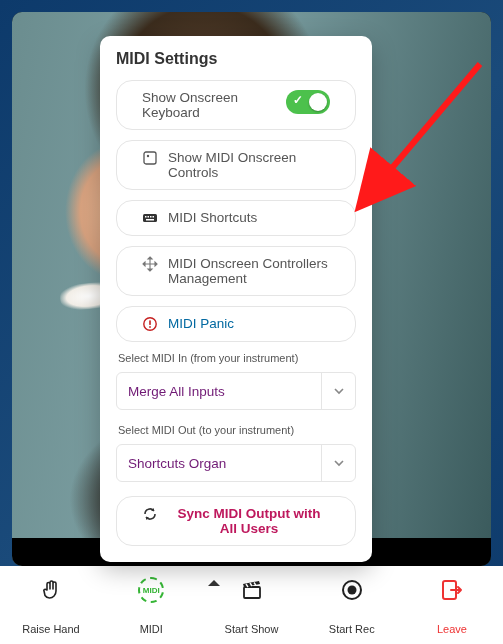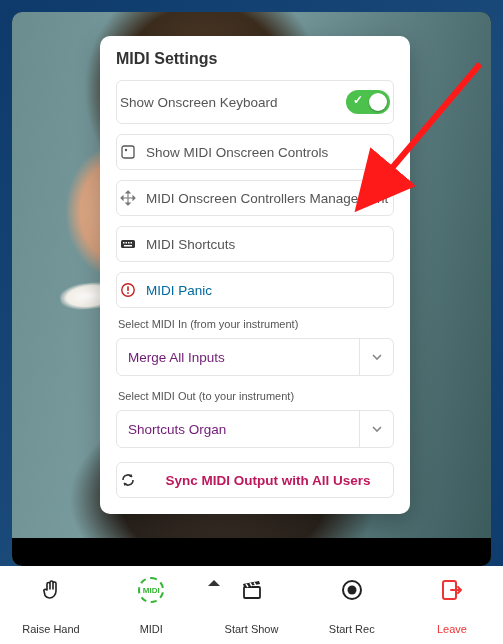--- a/index.html
+++ b/index.html
@@ -32,37 +32,37 @@
     background: radial-gradient(ellipse at center, #fff 0%, #f1ede6 55%, rgba(241,237,230,0) 75%);
     border-radius:30px;
     transform: rotate(-6deg);
   }
   .black-bar {
     position:absolute; left:0; right:0; bottom:0; height:28px; background:#000;
   }
   
   .panel {
     position: absolute;
-    top: 36px; left: 100px; width: 310px;
+    top: 36px; left: 100px; width: 272px;
     background: #fff;
     border-radius: 10px;
     padding: 14px 16px 16px 16px;
     box-shadow: 0 8px 24px rgba(0,0,0,.25);
     z-index: 5;
   }
   .panel h1 {
     font-size: 16px; font-weight: 700; color: #333; margin-bottom: 12px;
   }
   .row {
     border: 1px solid #e5e5e5;
-    border-radius: 6px;
-    padding: 9px 3px;
+    border-radius: 16px;
+    padding: 9px 25px;
     margin-bottom: 10px;
     display: flex;
-    align-items: center;
+    align-items: flex-start;
     gap: 10px;
     font-size: 13.5px;
     color: #555;
     cursor: pointer;
     background:#fff;
   }
   .row .label { flex:1; }
   .row.panic .label { color:#0369a1; font-weight:400; }
   .row.sync .label { font-weight:700; color:#be185d; width:100%; text-align:center; }
   .toggle {
@@ -132,38 +132,38 @@
           <rect x="2" y="2" width="12" height="12" rx="2" fill="none" stroke="#555" stroke-width="1.3"></rect>
           <circle cx="6" cy="6" r="1.2" fill="#555"></circle>
         </svg>
     </span>
     <span class="label">Show MIDI Onscreen Controls</span>
   </div>
 
   <div class="row">
     <span class="ico">
       <svg viewBox="0 0 16 16" width="16" height="16">
-          <path d="M8 1 L10 3 L6 3 Z M8 15 L6 13 L10 13 Z M1 8 L3 6 L3 10 Z M15 8 L13 10 L13 6 Z M8 3 V13 M3 8 H13" stroke="#777" stroke-width="1.1" fill="#777"></path>
-        </svg>
-    </span>
-    <span class="label">MIDI Onscreen Controllers Management</span>
-  </div>
-
-  <div class="row">
-    <span class="ico">
-      <svg viewBox="0 0 16 16" width="16" height="16">
           <rect x="1" y="4" width="14" height="8" rx="1.5" fill="#333"></rect>
           <rect x="3" y="6" width="1.5" height="1.5" fill="#fff"></rect>
           <rect x="5.5" y="6" width="1.5" height="1.5" fill="#fff"></rect>
           <rect x="8" y="6" width="1.5" height="1.5" fill="#fff"></rect>
           <rect x="10.5" y="6" width="1.5" height="1.5" fill="#fff"></rect>
           <rect x="4" y="9" width="8" height="1.5" fill="#fff"></rect>
         </svg>
     </span>
     <span class="label">MIDI Shortcuts</span>
+  </div>
+
+  <div class="row">
+    <span class="ico">
+      <svg viewBox="0 0 16 16" width="16" height="16">
+          <path d="M8 1 L10 3 L6 3 Z M8 15 L6 13 L10 13 Z M1 8 L3 6 L3 10 Z M15 8 L13 10 L13 6 Z M8 3 V13 M3 8 H13" stroke="#777" stroke-width="1.1" fill="#777"></path>
+        </svg>
+    </span>
+    <span class="label">MIDI Onscreen Controllers Management</span>
   </div>
 
   <div class="row panic">
     <span class="ico">
       <svg viewBox="0 0 16 16" width="16" height="16">
           <circle cx="8" cy="8" r="6.2" fill="none" stroke="#c52020" stroke-width="1.4"></circle>
           <rect x="7.2" y="4.4" width="1.6" height="4.5" fill="#c52020"></rect>
           <rect x="7.2" y="10.2" width="1.6" height="1.6" fill="#c52020"></rect>
         </svg>
     </span>

